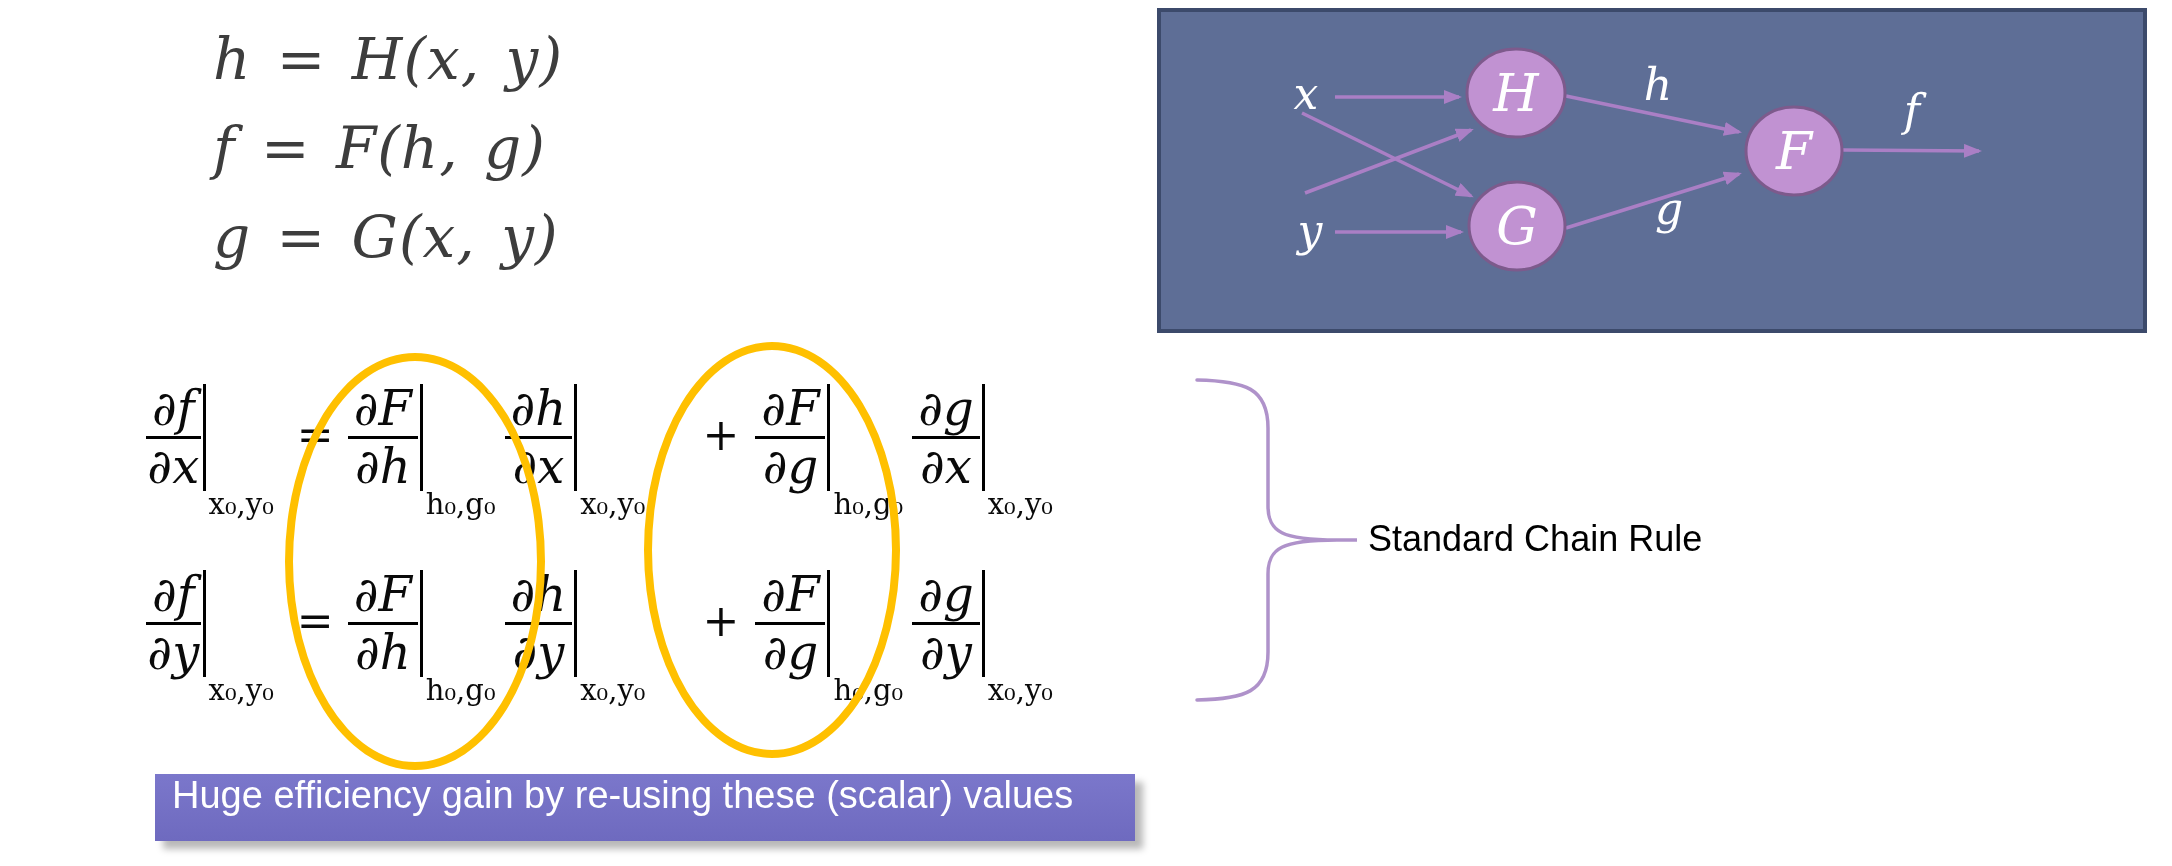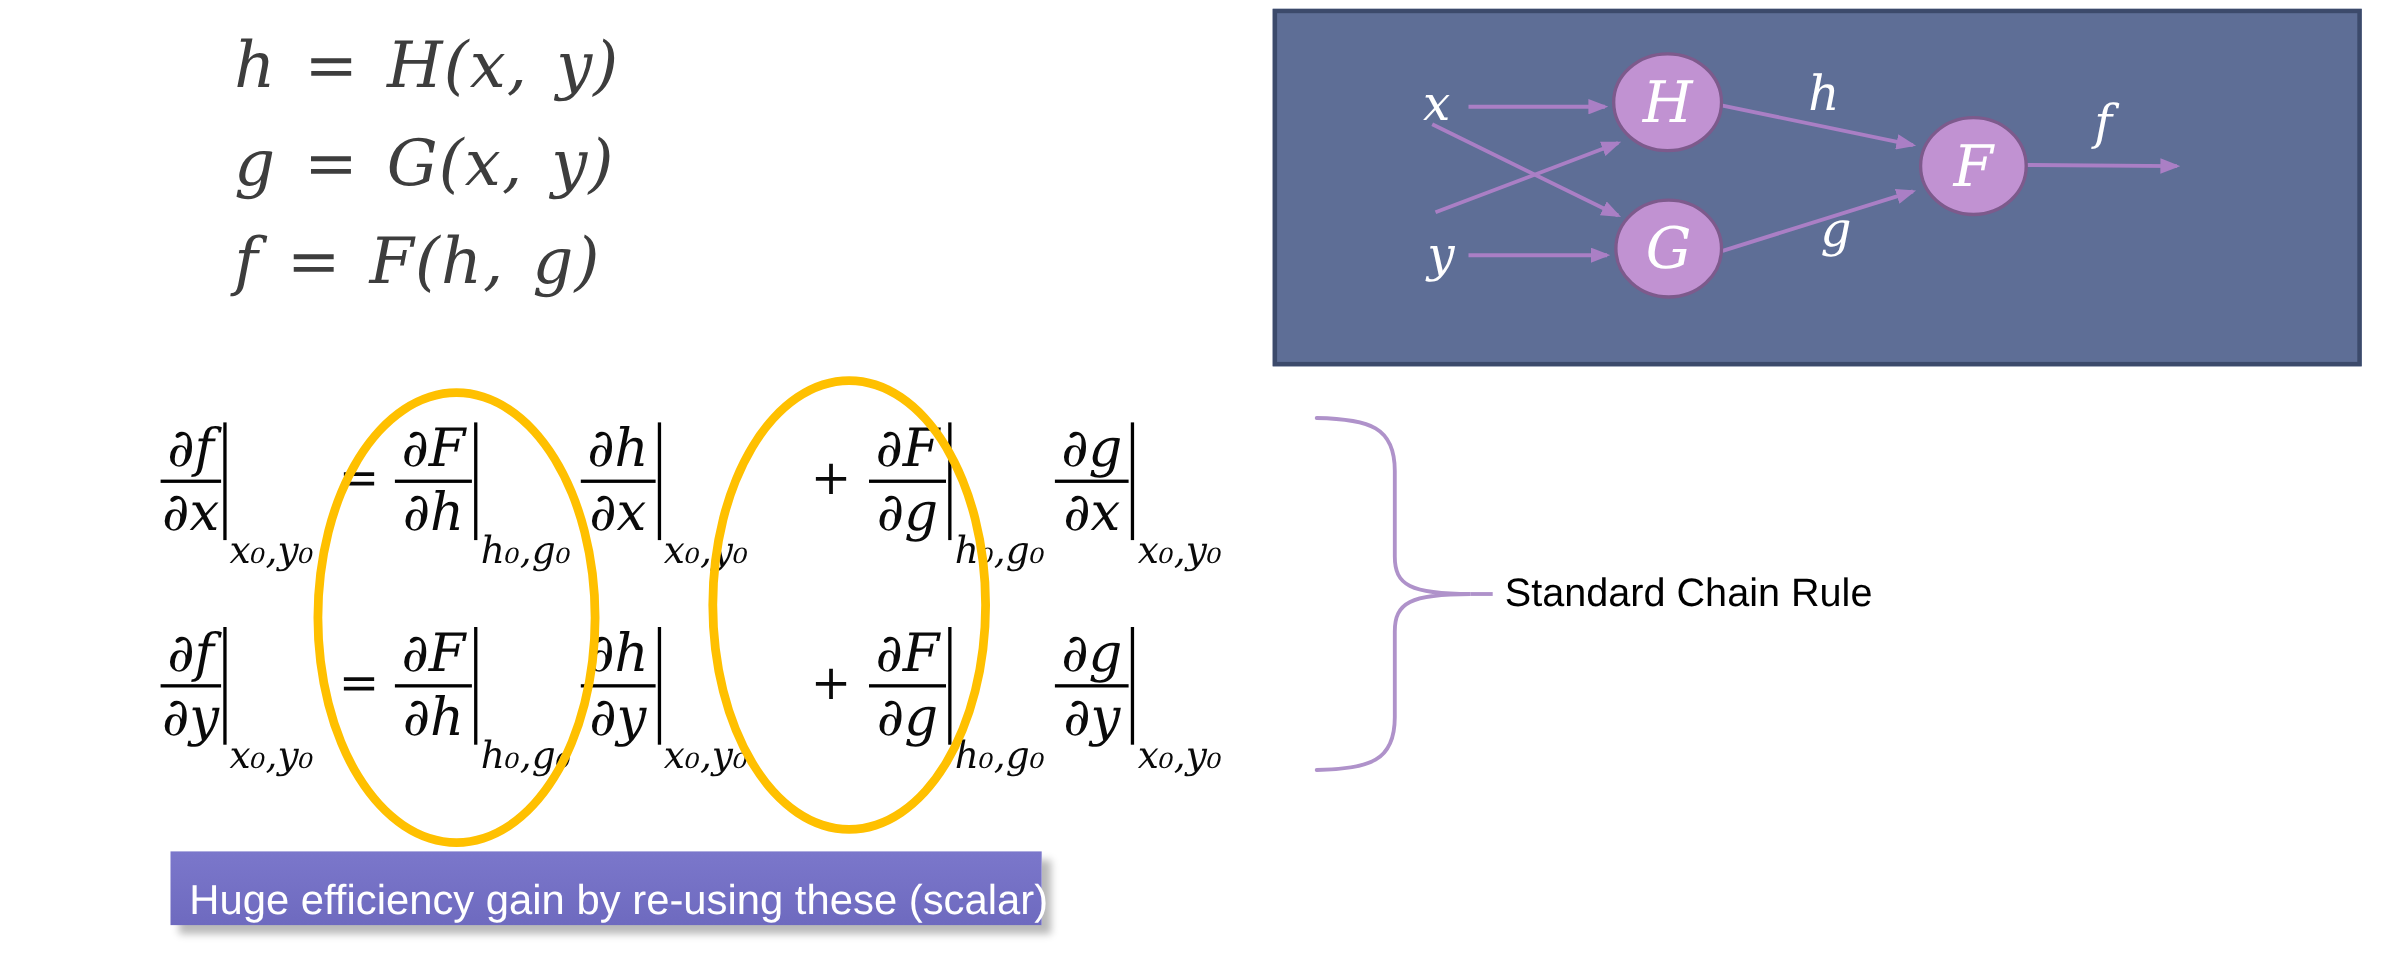--- a/index.html
+++ b/index.html
@@ -18,21 +18,21 @@
   .math-row { position:absolute; display:flex; align-items:center;
               color:#0a0a0a; font-size:48px; z-index:2; }
   .row-0 { left:146px; top:384px; }
   .row-1 { left:146px; top:570px; }
   .term { display:flex; align-items:center; margin-right:12px; }
   .frac { display:flex; flex-direction:column; align-items:center;
           font-style:italic; line-height:1.02; }
   .fnum { padding:0 6px 3px 6px; border-bottom:3px solid #000; }
   .fden { padding-top:3px; }
   .ebar { width:3px; align-self:stretch; background:#000; margin-left:2px; }
-  .esub { font-size:34px; font-style:italic; white-space:nowrap;
+  .esub { font-size:29px; white-space:nowrap;
           align-self:flex-end; transform:translate(3px,30px);margin-top:17px; }
   .op { font-style:normal; font-size:44px; margin:0 14px;
         transform:translateY(-3px); }
   .op-plus { margin-left:48px; margin-right:16px; }
 
   
   .hl { position:absolute; border-radius:50%; z-index:4; border:8px solid #FFC000; }
   .hl-0 { left:285px; top:353px; width:244px; height:401px; }
   .hl-1 { left:644px; top:342px; width:240px; height:400px; }
 
@@ -41,36 +41,36 @@
              background:#5E6E96; border:4px solid #3C4A6B; box-sizing:border-box; }
   .diagram svg { display:block; width:100%; height:100%; }
 
   
   .brace-svg { position:absolute; left:0; top:0; width:2172px; height:866px;
                z-index:3; pointer-events:none; }
   .brace-label { position:absolute; left:1368px; top:518px; color:#000000;
                  font-family:"Liberation Sans",sans-serif; font-size:36px; z-index:3; }
 
   
-  .banner { position:absolute; left:155px; top:774px; width:792px; height:67px;
+  .banner { position:absolute; left:155px; top:774px; width:980px; height:67px;
             background:linear-gradient(180deg,#7B77CB 0%,#6E6ABF 100%);
             box-shadow:8px 8px 7px rgba(0,0,0,0.28);
-            display:flex; align-items:flex-end; padding-left:17px; box-sizing:border-box;
+            display:flex; align-items:flex-start; padding-left:17px; box-sizing:border-box;
             font-family:"Liberation Sans",sans-serif; font-size:38px; color:#ffffff;
             z-index:6; white-space:nowrap; }
 </style>
 </head>
 <body>
 
 <div class="stage">
 
   <div class="defs">
       <div class="def-line">h = H(x, y)</div>
+      <div class="def-line">f = F(h, g)</div>
       <div class="def-line">g = G(x, y)</div>
-      <div class="def-line">f = F(h, g)</div>
     </div>
 
   <div id="eq-rows">
       <div class="math-row row-0">
         <span class="term">
           <span class="frac">
             <span class="fnum">∂f</span>
             <span class="fden">∂x</span>
           </span>
           <span class="ebar"></span>

